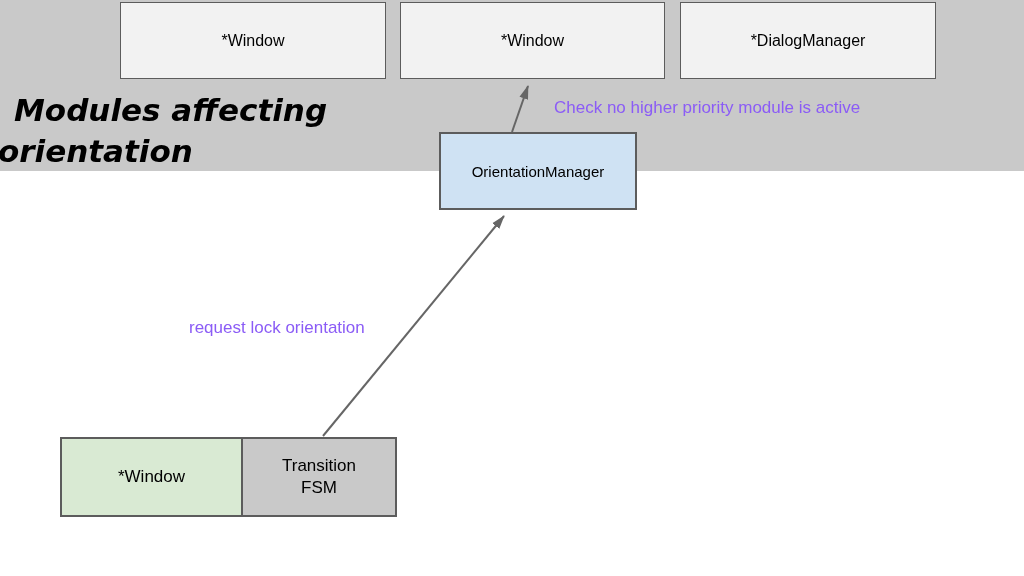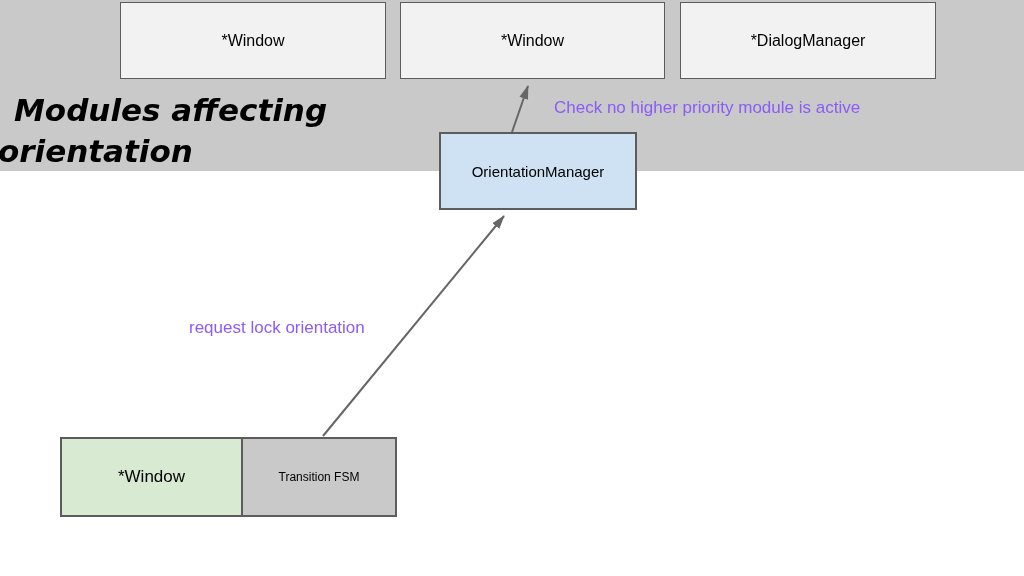--- a/index.html
+++ b/index.html
@@ -84,21 +84,21 @@
     font-size: 17px;
     box-sizing: border-box;
   }
   .bottom-fsm {
     flex: 1;
     background: var(--gray-box-fill, #c9c9c9);
     display: flex;
     align-items: center;
     justify-content: center;
     text-align: center;
-    font-size: 12px;
+    font-size: 17px;
     line-height: 22px;
   }
   .bottom-fsm span { display: inline-block; max-width: 92px; }
   .note {
     position: absolute;
     color: #8b5cf6;
     font-size: 17px;
     white-space: nowrap;
   }
   .note-check { left: 554px; top: 98px; }

